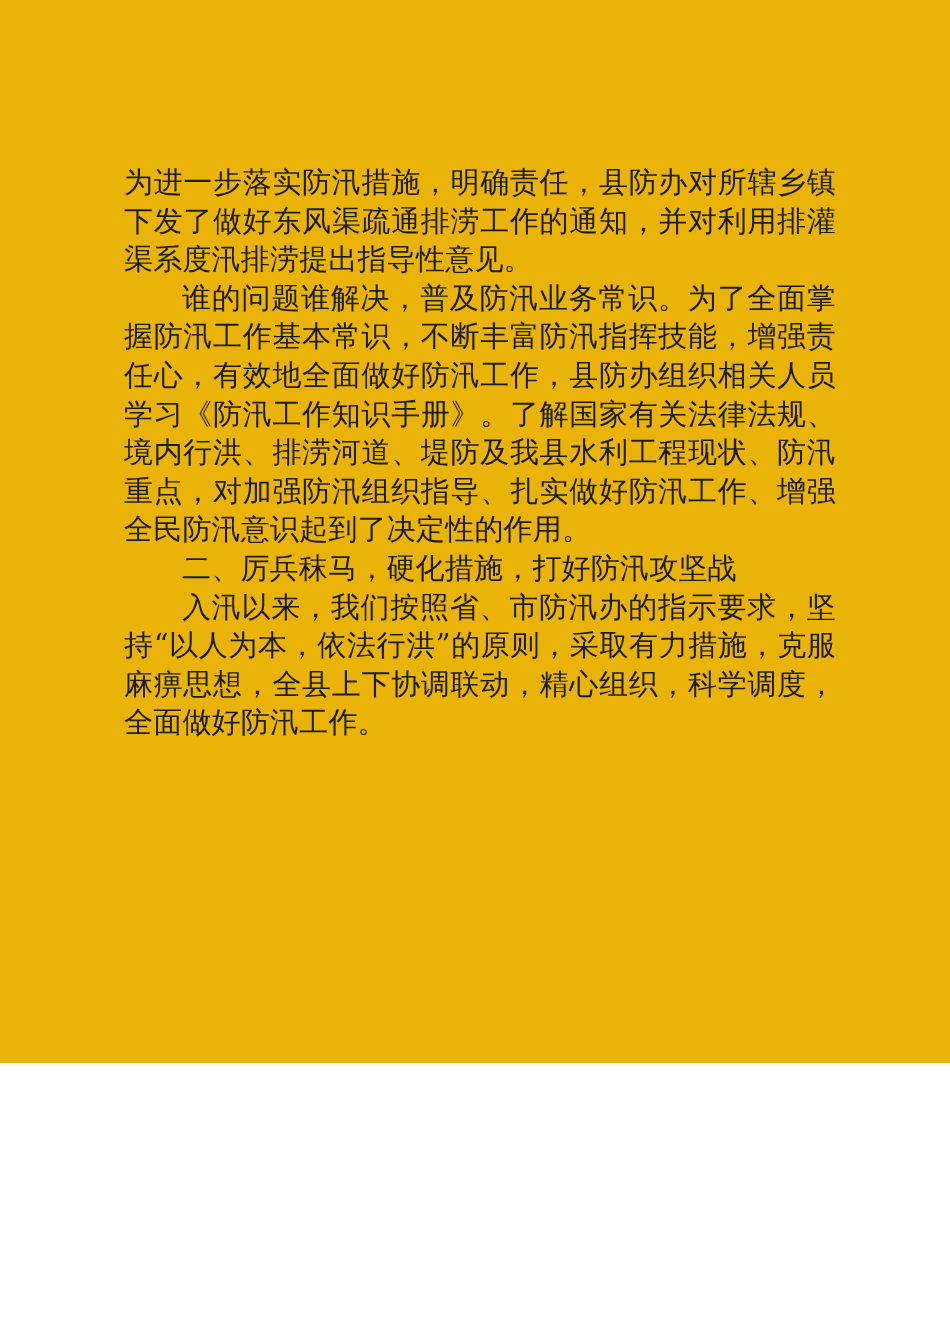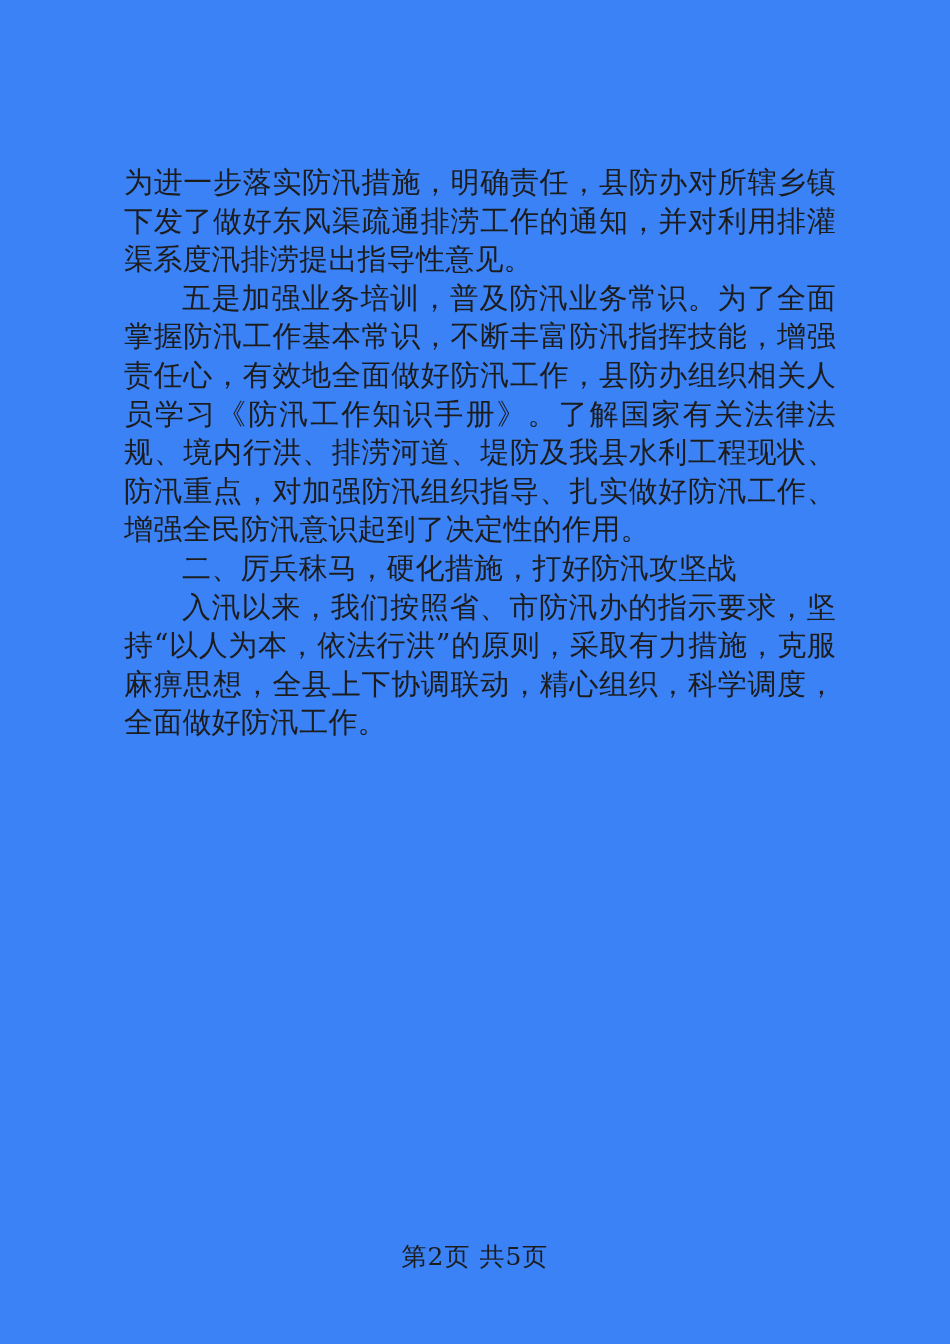--- a/index.html
+++ b/index.html
@@ -4,22 +4,22 @@
 <title>防汛工作总结</title>
 <style>
   html, body {
     margin: 0;
     padding: 0;
     background: #ffffff;
   }
   .page {
     position: relative;
     width: 950px;
-    height: 1344px;
-    background: #3b82f6;
+    height: 1063px;
+    background: #eab308;
     margin: 0 auto;
     overflow: hidden;
     box-sizing: border-box;
   }
   .content {
     position: absolute;
     left: 124px;
     top: 163px;
     width: 712px;
   }
@@ -57,21 +57,21 @@
 </style>
 </head>
 <body>
 
 <div class="page">
 
   <div class="content">
 
     <p class="para">为进一步落实防汛措施，明确责任，县防办对所辖乡镇下发了做好东风渠疏通排涝工作的通知，并对利用排灌渠系度汛排涝提出指导性意见。</p>
 
-    <p class="para indent">五是加强业务培训，普及防汛业务常识。为了全面掌握防汛工作基本常识，不断丰富防汛指挥技能，增强责任心，有效地全面做好防汛工作，县防办组织相关人员学习《防汛工作知识手册》。了解国家有关法律法规、境内行洪、排涝河道、堤防及我县水利工程现状、防汛重点，对加强防汛组织指导、扎实做好防汛工作、增强全民防汛意识起到了决定性的作用。</p>
+    <p class="para indent">谁的问题谁解决，普及防汛业务常识。为了全面掌握防汛工作基本常识，不断丰富防汛指挥技能，增强责任心，有效地全面做好防汛工作，县防办组织相关人员学习《防汛工作知识手册》。了解国家有关法律法规、境内行洪、排涝河道、堤防及我县水利工程现状、防汛重点，对加强防汛组织指导、扎实做好防汛工作、增强全民防汛意识起到了决定性的作用。</p>
 
 
 
     <p class="para heading">二、厉兵秣马，硬化措施，打好防汛攻坚战</p>
 
     <p class="para indent">入汛以来，我们按照省、市防汛办的指示要求，坚持“以人为本，依法行洪”的原则，采取有力措施，克服麻痹思想，全县上下协调联动，精心组织，科学调度，全面做好防汛工作。</p>
 
   </div>
 
   <div class="footer">第2页 共5页</div>

